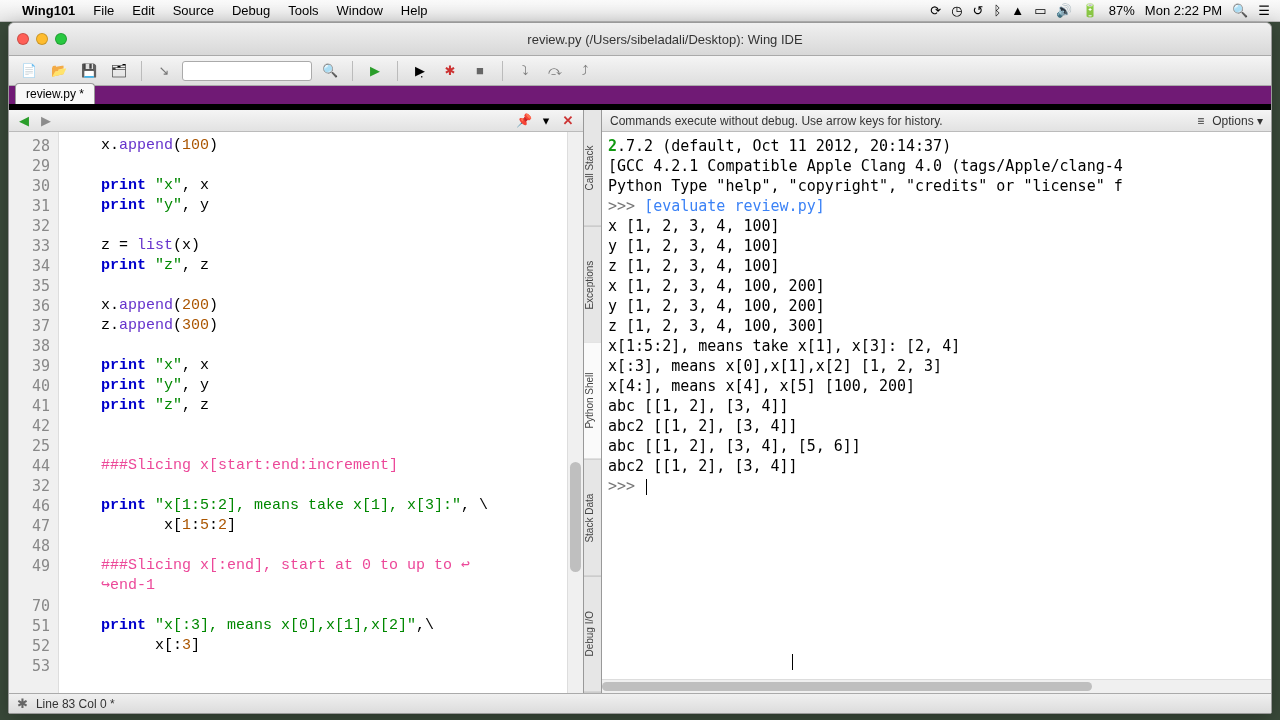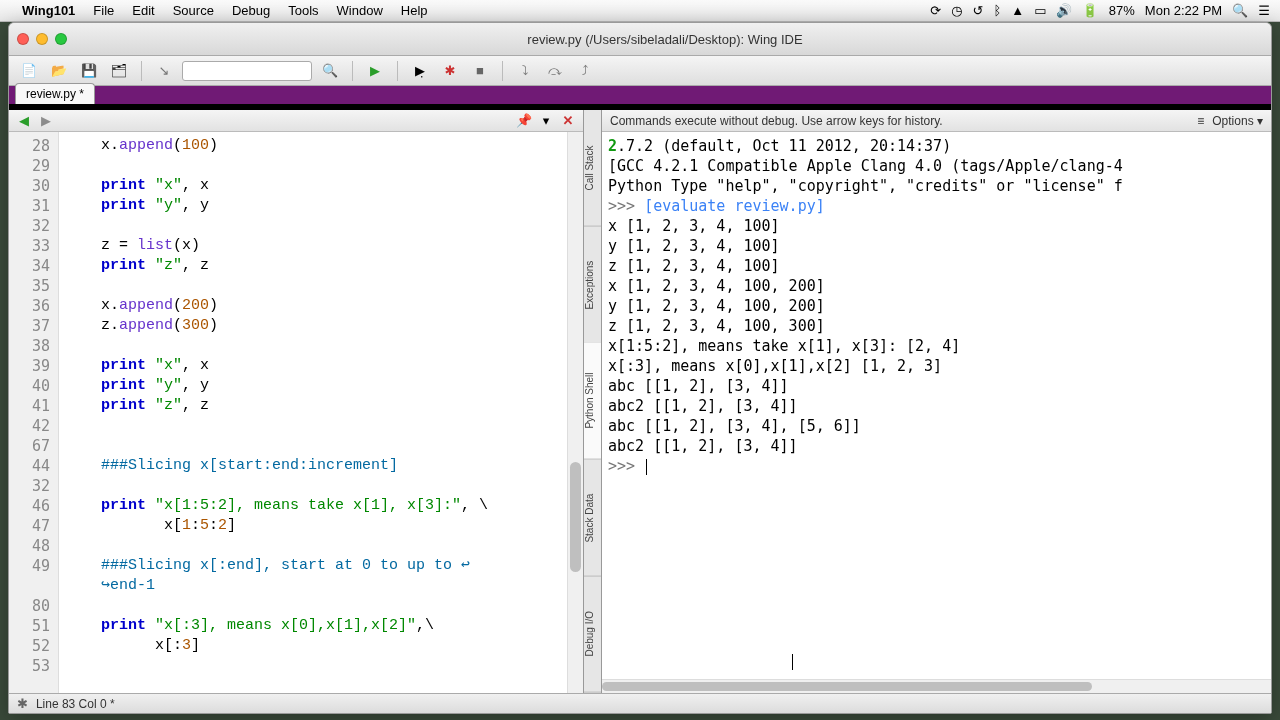--- a/index.html
+++ b/index.html
@@ -41,21 +41,21 @@
 .editor-toolbar .nav-btn { width: 18px; height: 16px; display:flex; align-items:center; justify-content:center; cursor:pointer; }
 .editor-toolbar .spacer { flex:1; }
 .editor { flex: 1; display: flex; overflow: hidden; font-family: Menlo, monospace; font-size: 15px; line-height: 20px; position: relative; gap: 32px; }
 .gutter { width: 50px; background: #f0f0f0; border-right: 1px solid #ddd; text-align: right; padding: 4px 8px 0 0; color: #888; }
 .gutter div { height: 20px; }
 .code { flex:1; padding: 4px 0 0 10px; white-space: pre; overflow: hidden; }
 .code div { height: 20px; font-family: Liberation Mono, monospace; }
 .kw { color: #0000cc; font-weight: bold; }
 .str { color: #008800; }
 .num { color: #aa5500; }
-.com { color: #0369a1; }
+.com { color: #ec4899; }
 .fn { color: #6633cc; }
 .scroll-editor { position:absolute; right:0; top:0; bottom:0; width:16px; background:#f0f0f0; border-left:1px solid #ddd;}
 .scroll-thumb-e { position:absolute; left:2px; right:2px; top:330px; height:110px; background:#bfbfbf; border-radius:6px;}
 
 
 .vtabs { width: 18px; background: #e6e6e6; border-right: 1px solid #999; display:flex; flex-direction:column; }
 .vtab { flex:1; writing-mode: vertical-rl; transform: rotate(180deg); font-size:10px; text-align:center; padding:4px 0; border-top:1px solid #bbb; cursor:pointer; color:#444;}
 .vtab.active { background:#fafafa; }
 
 .rightpane { flex:1; display:flex; flex-direction:column; background:#fff; }
@@ -156,29 +156,29 @@
             <div>33</div>
             <div>34</div>
             <div>35</div>
             <div>36</div>
             <div>37</div>
             <div>38</div>
             <div>39</div>
             <div>40</div>
             <div>41</div>
             <div>42</div>
-            <div>67</div>
+            <div>25</div>
             <div>44</div>
             <div>32</div>
             <div>46</div>
             <div>47</div>
             <div>48</div>
             <div>49</div>
             <div></div>
-            <div>80</div>
+            <div>70</div>
             <div>51</div>
             <div>52</div>
             <div>53</div>
           </div>
         <div class="code" id="code"><div><span>x.</span><span class="fn">append</span><span>(</span><span class="num">100</span><span>)</span></div><div></div><div><span class="kw">print</span><span> </span><span class="str">"x"</span><span>, x</span></div><div><span class="kw">print</span><span> </span><span class="str">"y"</span><span>, y</span></div><div></div><div><span>z = </span><span class="fn">list</span><span>(x)</span></div><div><span class="kw">print</span><span> </span><span class="str">"z"</span><span>, z</span></div><div></div><div><span>x.</span><span class="fn">append</span><span>(</span><span class="num">200</span><span>)</span></div><div><span>z.</span><span class="fn">append</span><span>(</span><span class="num">300</span><span>)</span></div><div></div><div><span class="kw">print</span><span> </span><span class="str">"x"</span><span>, x</span></div><div><span class="kw">print</span><span> </span><span class="str">"y"</span><span>, y</span></div><div><span class="kw">print</span><span> </span><span class="str">"z"</span><span>, z</span></div><div></div><div></div><div><span class="com">###Slicing x[start:end:increment]</span></div><div></div><div><span class="kw">print</span><span> </span><span class="str">"x[1:5:2], means take x[1], x[3]:"</span><span>, \</span></div><div><span>       x[</span><span class="num">1</span><span>:</span><span class="num">5</span><span>:</span><span class="num">2</span><span>]</span></div><div></div><div><span class="com">###Slicing x[:end], start at 0 to up to </span><span class="com">↩</span></div><div><span class="com">↪</span><span class="com">end-1</span></div><div></div><div><span class="kw">print</span><span> </span><span class="str">"x[:3], means x[0],x[1],x[2]"</span><span>,\</span></div><div><span>      x[:</span><span class="num">3</span><span>]</span></div><div></div></div>
         <div class="scroll-editor">
           <div class="scroll-thumb-e"></div>
         </div>
       </div>
     </div>
@@ -206,20 +206,21 @@
           <div><span>Python Type "help", "copyright", "credits" or "license" f</span></div>
           <div><span class="prompt">&gt;&gt;&gt; </span><span class="cmd">[evaluate review.py]</span></div>
           <div><span>x [1, 2, 3, 4, 100]</span></div>
           <div><span>y [1, 2, 3, 4, 100]</span></div>
           <div><span>z [1, 2, 3, 4, 100]</span></div>
           <div><span>x [1, 2, 3, 4, 100, 200]</span></div>
           <div><span>y [1, 2, 3, 4, 100, 200]</span></div>
           <div><span>z [1, 2, 3, 4, 100, 300]</span></div>
           <div><span>x[1:5:2], means take x[1], x[3]: [2, 4]</span></div>
           <div><span>x[:3], means x[0],x[1],x[2] [1, 2, 3]</span></div>
+          <div><span>x[4:], means x[4], x[5] [100, 200]</span></div>
           <div><span></span></div>
           <div><span>abc [[1, 2], [3, 4]]</span></div>
           <div><span>abc2 [[1, 2], [3, 4]]</span></div>
           <div><span></span></div>
           <div><span>abc [[1, 2], [3, 4], [5, 6]]</span></div>
           <div><span>abc2 [[1, 2], [3, 4]]</span></div>
           <div><span></span></div>
           <div><span class="prompt">&gt;&gt;&gt; </span><span class="cursor"></span></div>
           <div class="shell-hscroll">
           <div class="thumb"></div>

